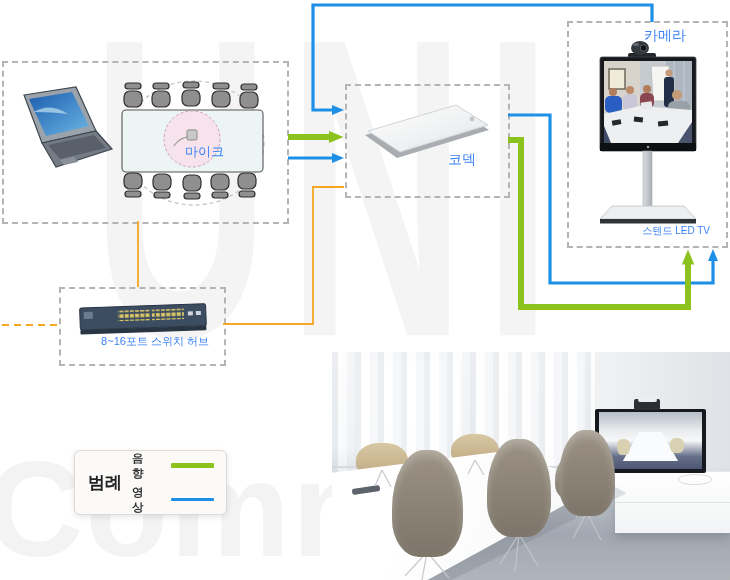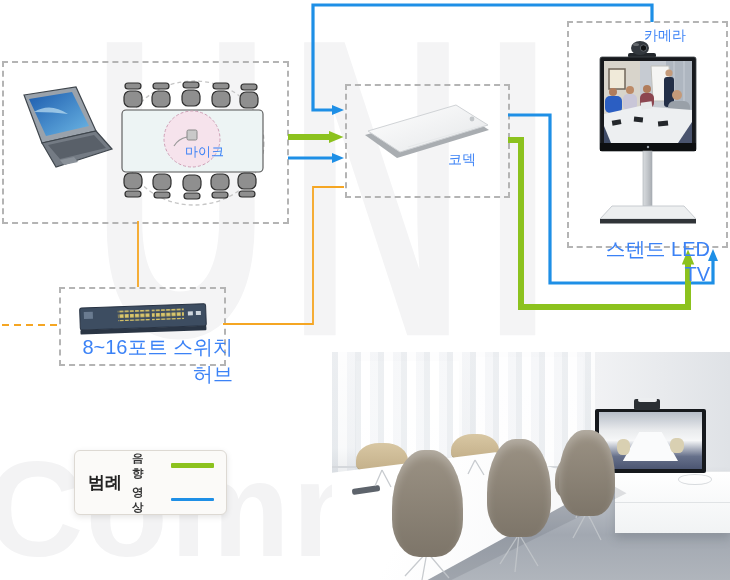--- a/index.html
+++ b/index.html
@@ -19,22 +19,22 @@
   #switch-box{left:59px;top:287px;width:163px;height:75px;}
   
   #art,#lines{position:absolute;left:0;top:0;z-index:2;pointer-events:none;}
   #lines{z-index:3;}
   
   .lbl{position:absolute;z-index:4;text-align:right;font-weight:400;color:#3b82f6;}
   #pc-label{left:8px;top:175px;width:98px;font-size:15px;}
   #mic-label{left:160px;top:143px;width:64px;font-size:13px;}
   #codec-label{left:376px;top:151px;width:100px;font-size:14px;}
   #camera-label{left:600px;top:27px;width:86px;font-size:14px;}
-  #tv-label{left:580px;top:236px;width:130px;font-size:20px;}
-  #switch-label{left:72px;top:334px;width:161px;font-size:20px;}
+  #tv-label{left:580px;top:224px;width:130px;font-size:10px;}
+  #switch-label{left:48px;top:334px;width:161px;font-size:11px;}
   
   #legend{
     position:absolute;left:74px;top:450px;width:151px;height:63px;z-index:4;
     background:#fbfaf8;border:1px solid #ddd9d3;border-radius:6px;
     box-shadow:0 2px 6px rgba(0,0,0,.10);display:flex;align-items:center;
   }
   .legend-title{font-size:17px;font-weight:700;margin-left:13px;margin-right:10px;color:#222;}
   .legend-rows{display:flex;flex-direction:column;gap:4px;flex:1;padding-right:12px;}
   .legend-row{display:flex;align-items:center;justify-content:flex-end;gap:18px;}
   .legend-label{font-size:11.5px;font-weight:700;color:#333;}

